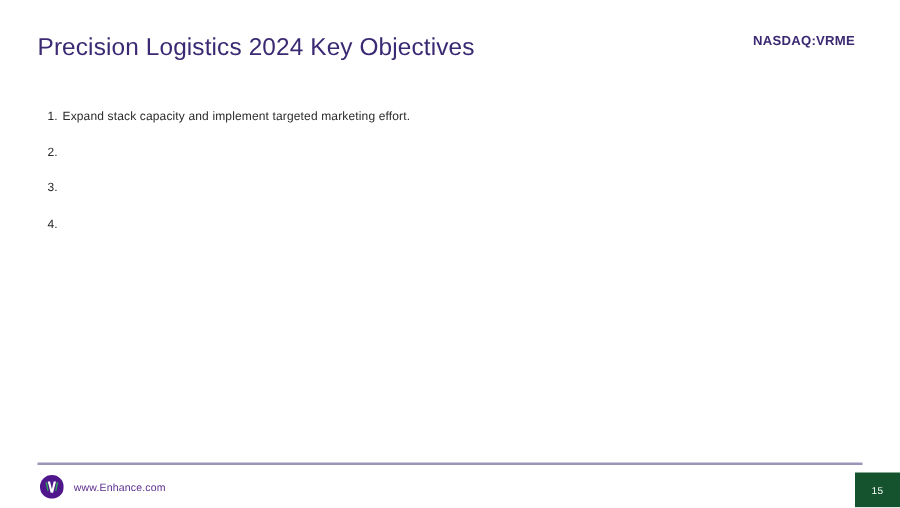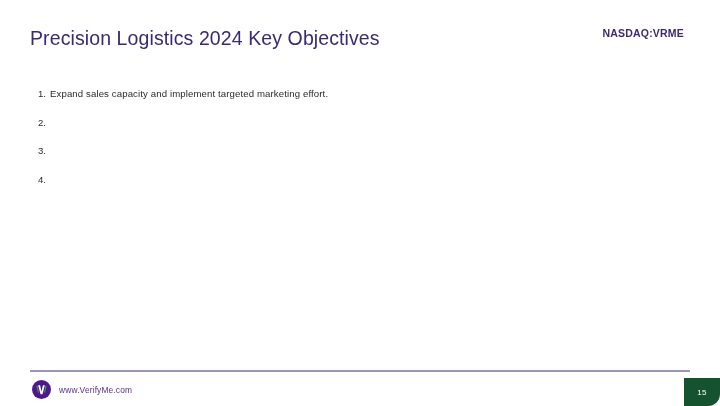--- a/index.html
+++ b/index.html
@@ -7,21 +7,20 @@
     padding: 0;
     background: #ffffff;
   }
   .slide {
     position: relative;
     width: 720px;
     height: 406px;
     background: #ffffff;
     overflow: hidden;
     font-family: "Liberation Sans", sans-serif;
-    border-radius: 12px;
   }
 
   
   .slide-title {
     position: absolute;
     left: 30px;
     top: 27px;
     font-size: 19.5px;
     font-weight: 400;
     letter-spacing: 0.1px;
@@ -124,21 +123,21 @@
 <div class="slide">
 
   <div class="slide-title">Precision Logistics 2024 Key Objectives</div>
 
   <div class="ticker">NASDAQ:VRME</div>
 
   <div class="objectives">
 
     <div class="objective-item">
       <div class="objective-num">1.</div>
-      <div class="objective-text">Expand sales capacity and implement targeted marketing effort.</div>
+      <div class="objective-text">Expand stack capacity and implement targeted marketing effort.</div>
     </div>
 
     <div class="objective-item">
       <div class="objective-num">2.</div>
     </div>
 
     <div class="objective-item">
       <div class="objective-num">3.</div>
     </div>
 
@@ -152,20 +151,20 @@
 
   <div class="footer-brand">
     <span>
       <svg class="brand-logo" viewBox="0 0 40 40" xmlns="http://www.w3.org/2000/svg">
         <circle cx="20" cy="20" r="20" fill="#50178c"></circle>
         <path d="M9 12 L12 12 L14.5 27 L12.5 27 Z" fill="#2e9e5b"></path>
         <path d="M31 12 L28 12 L25.5 27 L27.5 27 Z" fill="#2e9e5b"></path>
         <path d="M13 11 L17 11 L20 24 L23 11 L27 11 L22 30 L18 30 Z" fill="#ffffff"></path>
       </svg>
     </span>
-    <a class="brand-url" href="#">www.VerifyMe.com</a>
+    <a class="brand-url" href="#">www.Enhance.com</a>
   </div>
 
   <div class="page-badge">
     <span class="page-badge-num">15</span>
   </div>
 
 </div>
 
 </body></html>

